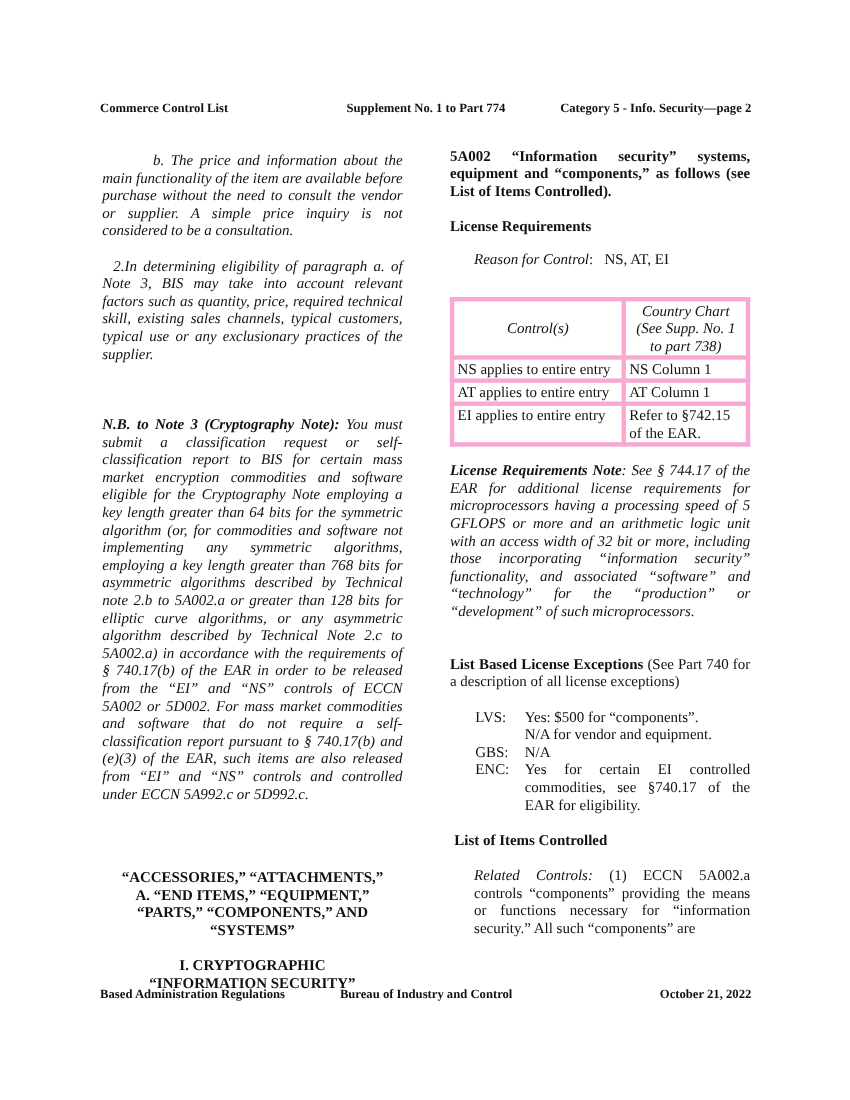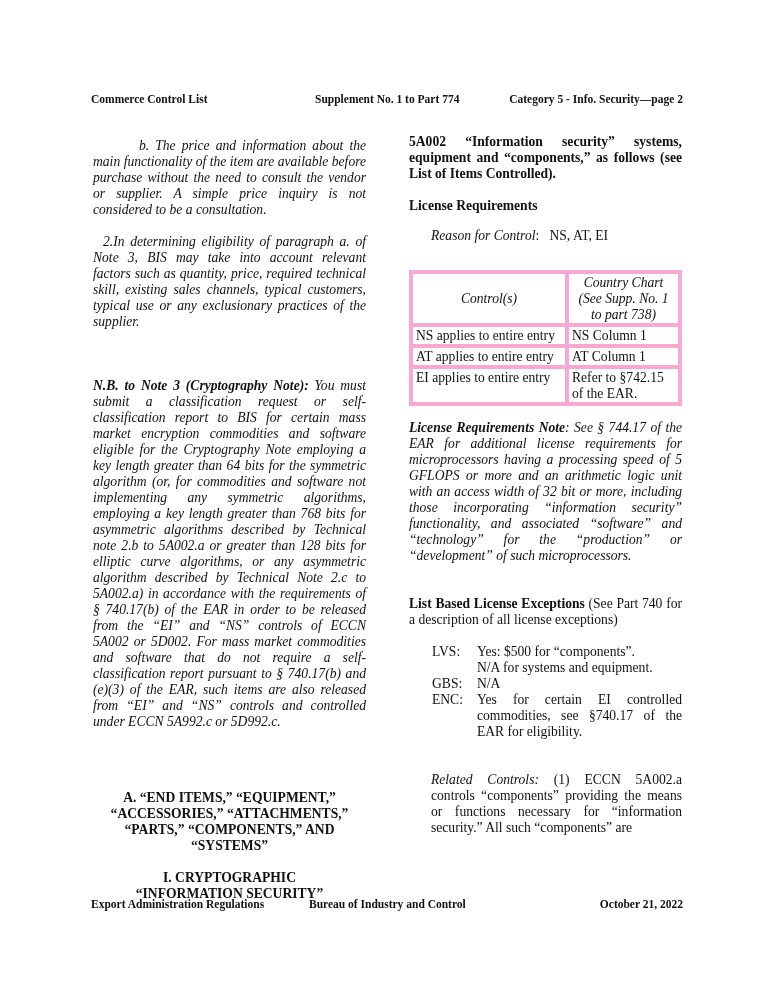--- a/index.html
+++ b/index.html
@@ -60,22 +60,22 @@
 </div>
 
 <div class="col col-left">
   <p class="it ind1">b. The price and information about the main functionality of the item are available before purchase without the need to consult the vendor or supplier. A simple price inquiry is not considered to be a consultation.</p>
   <div style="height:16px"></div>
   <p class="it ind2">2.In determining eligibility of paragraph a. of Note 3, BIS may take into account relevant factors such as quantity, price, required technical skill, existing sales channels, typical customers, typical use or any exclusionary practices of the supplier.</p>
   <div style="height:48px"></div>
   <p class="it"><span class="b">N.B. to Note 3 (Cryptography Note):</span><span> You must submit a classification request or self-classification report to BIS for certain mass market encryption commodities and software eligible for the Cryptography Note employing a key length greater than 64 bits for the symmetric algorithm (or, for commodities and software not implementing any symmetric algorithms, employing a key length greater than 768 bits for asymmetric algorithms described by Technical note 2.b to 5A002.a or greater than 128 bits for elliptic curve algorithms, or any asymmetric algorithm described by Technical Note 2.c to 5A002.a) in accordance with the requirements of § 740.17(b) of the EAR in order to be released from the “EI” and “NS” controls of ECCN 5A002 or 5D002. For mass market commodities and software that do not require a self-classification report pursuant to  § 740.17(b) and (e)(3) of the EAR, such items are also released from “EI” and “NS” controls and controlled under ECCN 5A992.c or 5D992.c.</span></p>
   <div style="height:60px"></div>
   <div class="center-heading">
+    <div>“ACCESSORIES,” “ATTACHMENTS,”</div>
     <div>A.  “END ITEMS,” “EQUIPMENT,”</div>
-    <div>“ACCESSORIES,” “ATTACHMENTS,”</div>
     <div>“PARTS,” “COMPONENTS,” AND</div>
     <div>“SYSTEMS”</div>
   </div>
   <div style="height:16px"></div>
   <div class="center-heading">
     <div>I. CRYPTOGRAPHIC</div>
     <div>“INFORMATION SECURITY”</div>
   </div>
 </div>
 
@@ -113,39 +113,40 @@
   <p class="it"><span class="b">License Requirements Note</span><span>:  See § 744.17 of the EAR for additional license requirements for microprocessors having a processing speed of 5 GFLOPS or more and an arithmetic logic unit with an access width of 32 bit or more, including those incorporating “information security” functionality, and associated “software” and “technology” for the “production” or “development” of such microprocessors.</span></p>
   <div style="height:32px"></div>
   <p><span class="b">List Based License Exceptions</span><span> (See Part 740 for a description of all license exceptions)</span></p>
   <div style="height:16px"></div>
 
   <div style="padding-left:23px">
     <div class="exc-row">
       <span class="exc-label">LVS:</span>
       <div class="exc-val">
         <div>Yes: $500 for “components”.</div>
-        <div>N/A for systems and equipment.</div>
+        <div>N/A for vendor and equipment.</div>
       </div>
     </div>
     <div class="exc-row">
       <span class="exc-label">GBS:</span>
       <div class="exc-val">
         <div>N/A</div>
       </div>
     </div>
     <div class="exc-row">
       <span class="exc-label">ENC:</span>
       <div class="exc-val">
         <p>Yes for certain EI controlled commodities, see §740.17 of the EAR for eligibility.</p>
       </div>
     </div>
   </div>
 
   <div style="height:16px"></div>
+  <p class="b" style="padding-left:4px">List of Items Controlled</p>
   <div style="height:16px"></div>
   <p style="padding-left:22px"><span class="it">Related Controls:</span><span> (1) ECCN 5A002.a controls “components” providing the means or functions necessary for “information security.” All such “components” are</span></p>
 </div>
 
 <div class="ftr">
-  <span style="left:0">Export Administration Regulations</span>
+  <span style="left:0">Based Administration Regulations</span>
   <span style="left:218px">Bureau of Industry and Control</span>
   <span style="right:0">October 21, 2022</span>
 </div>
 
 </body></html>

